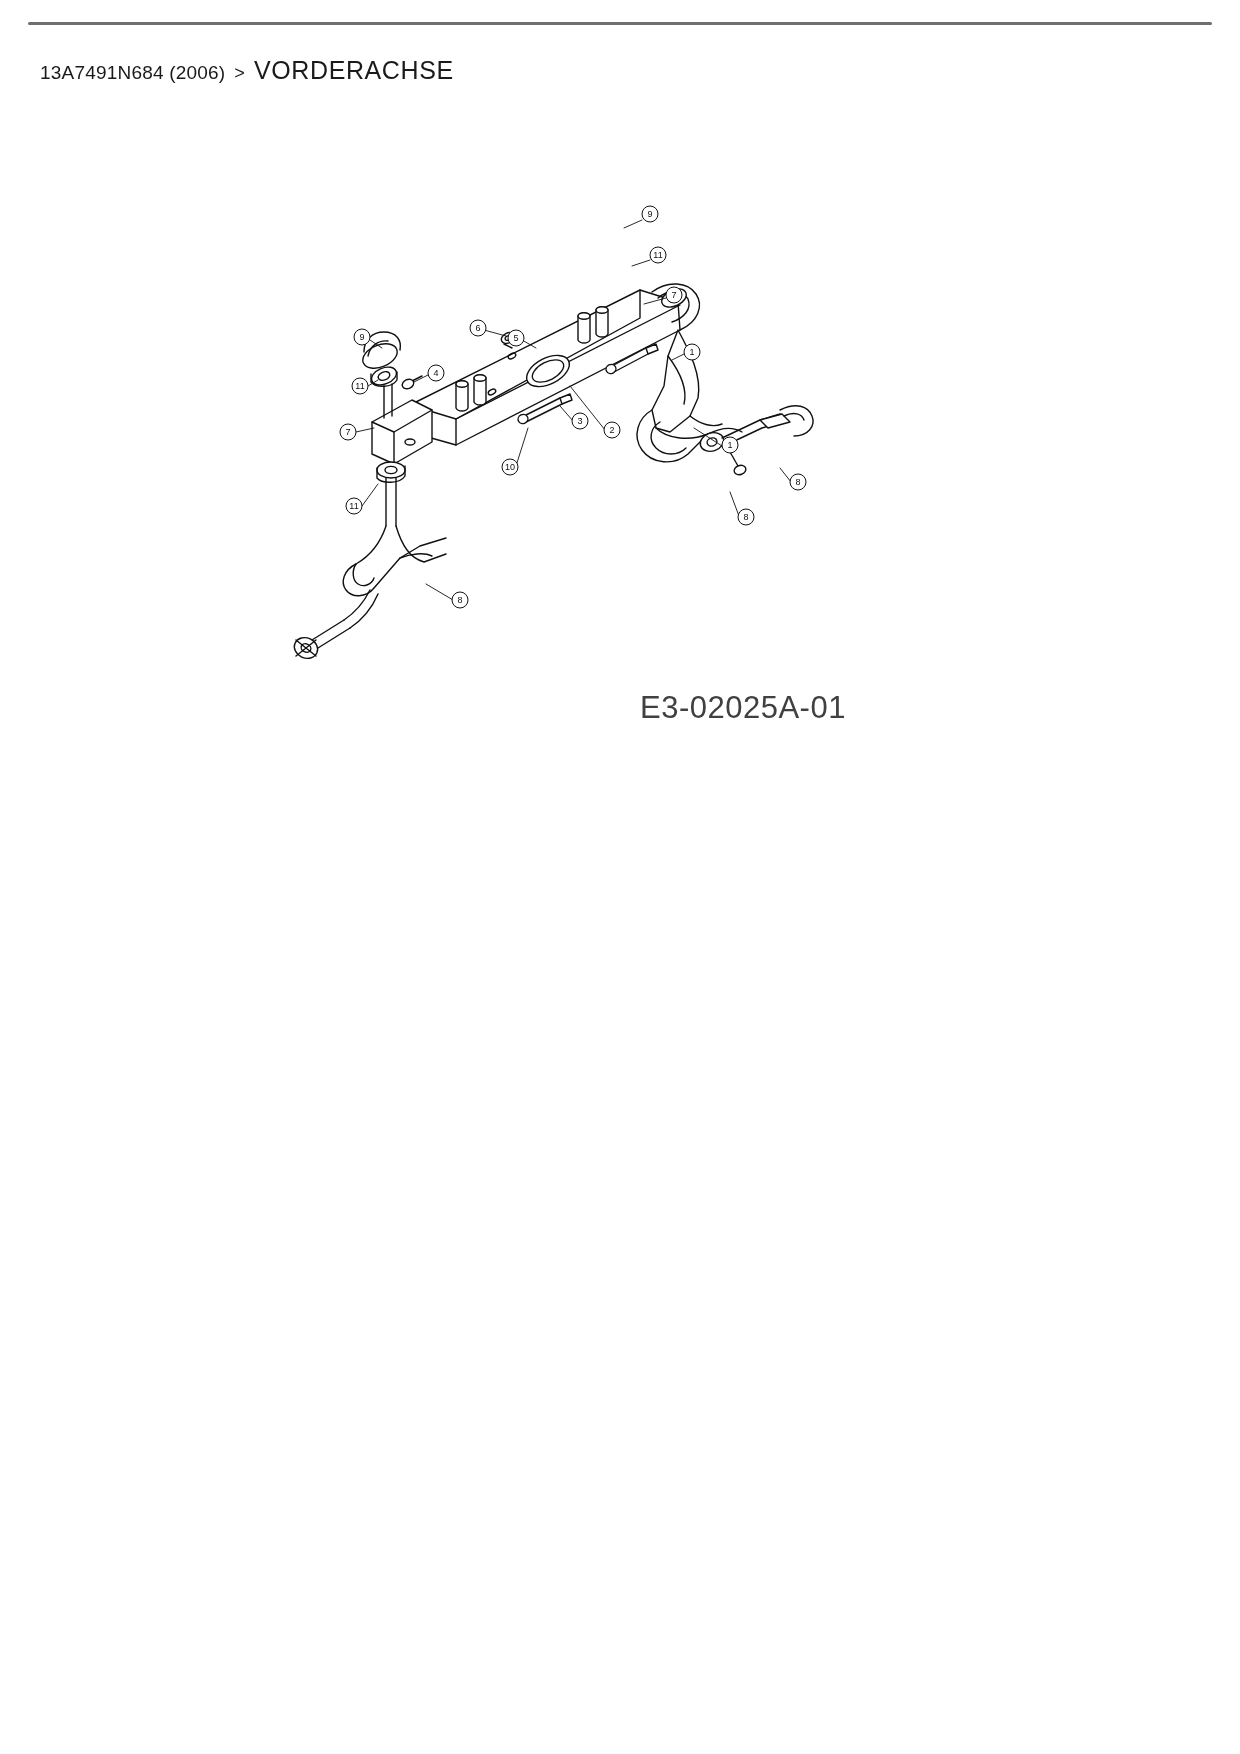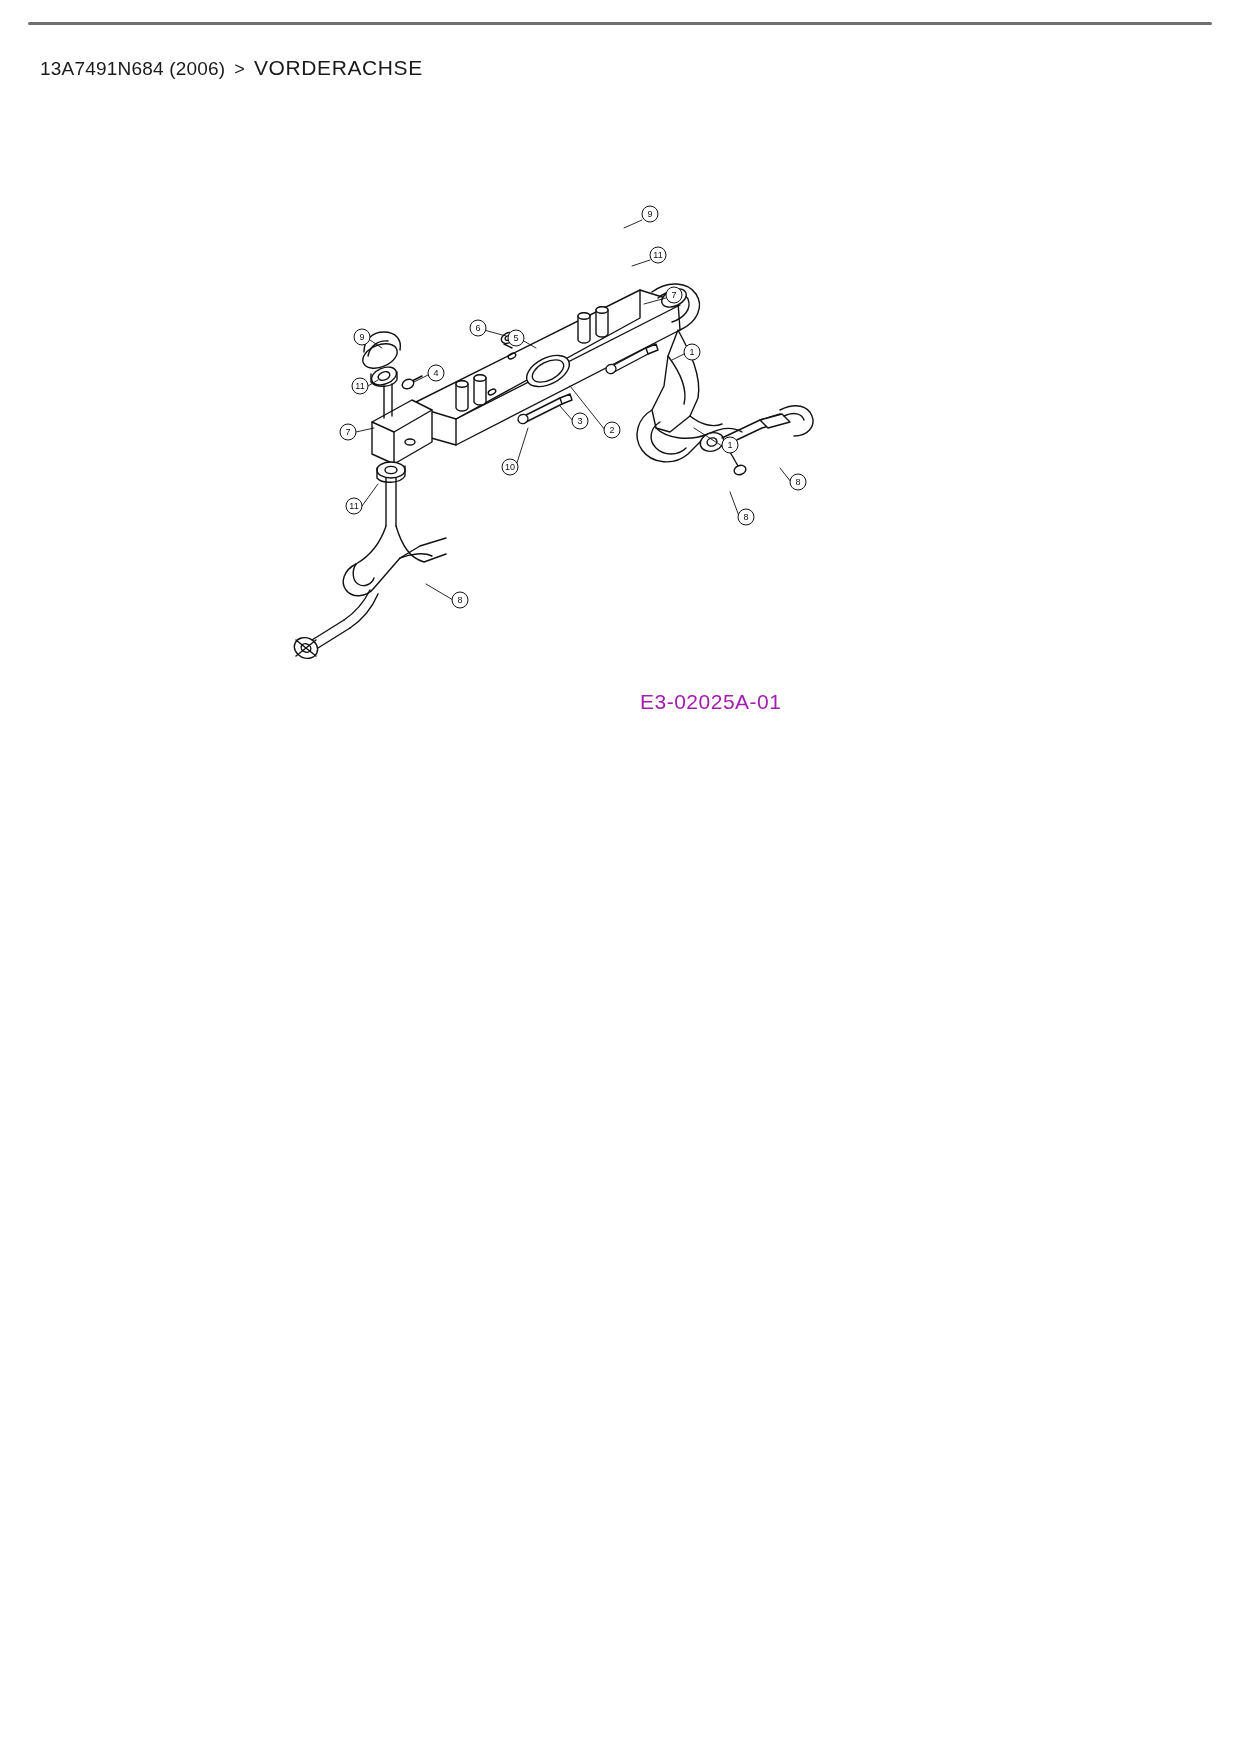--- a/index.html
+++ b/index.html
@@ -35,41 +35,41 @@
     font-size: 19px;
     letter-spacing: 0.2px;
     white-space: nowrap;
     color: #1a1a1a;
   }
   .breadcrumb span {
     display: inline-block;
     vertical-align: baseline;
   }
   .bc-sep { margin: 0 9px; font-size: 18px; }
-  .bc-section { font-size: 21px; letter-spacing: 0.6px; }
+  .bc-section { font-size: 25px; letter-spacing: 0.6px; }
 
   .figure {
     position: absolute;
     left: 260px;
     top: 170px;
     width: 720px;
     height: 600px;
   }
   .figure svg {
     display: block;
     width: 720px;
     height: 600px;
   }
   .fig-code {
     position: absolute;
     left: 640px;
     top: 690px;
-    font-size: 21px;
+    font-size: 31px;
     letter-spacing: 0.5px;
-    color: #a21caf;
+    color: #404040;
     white-space: nowrap;
   }
 </style>
 </head>
 <body>
 
 <div class="page">
 
   <div class="top-rule"></div>
 

